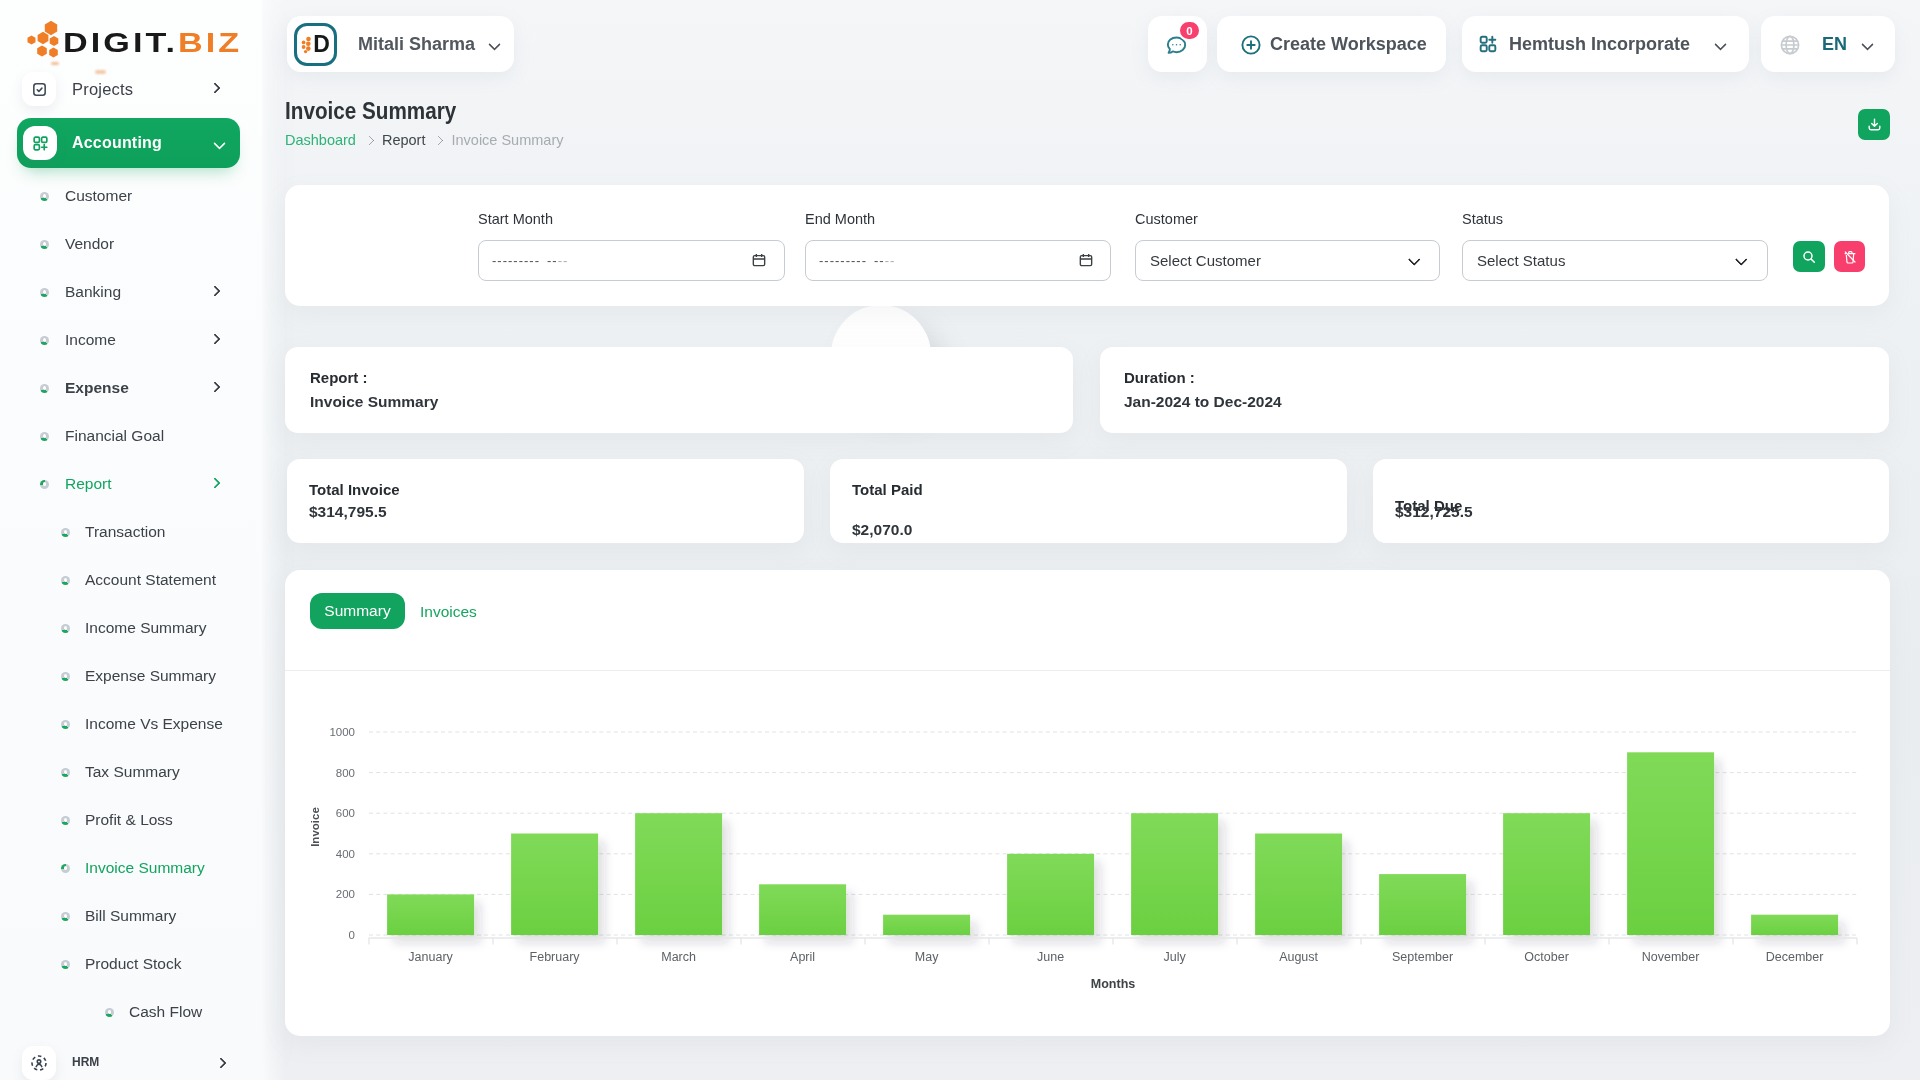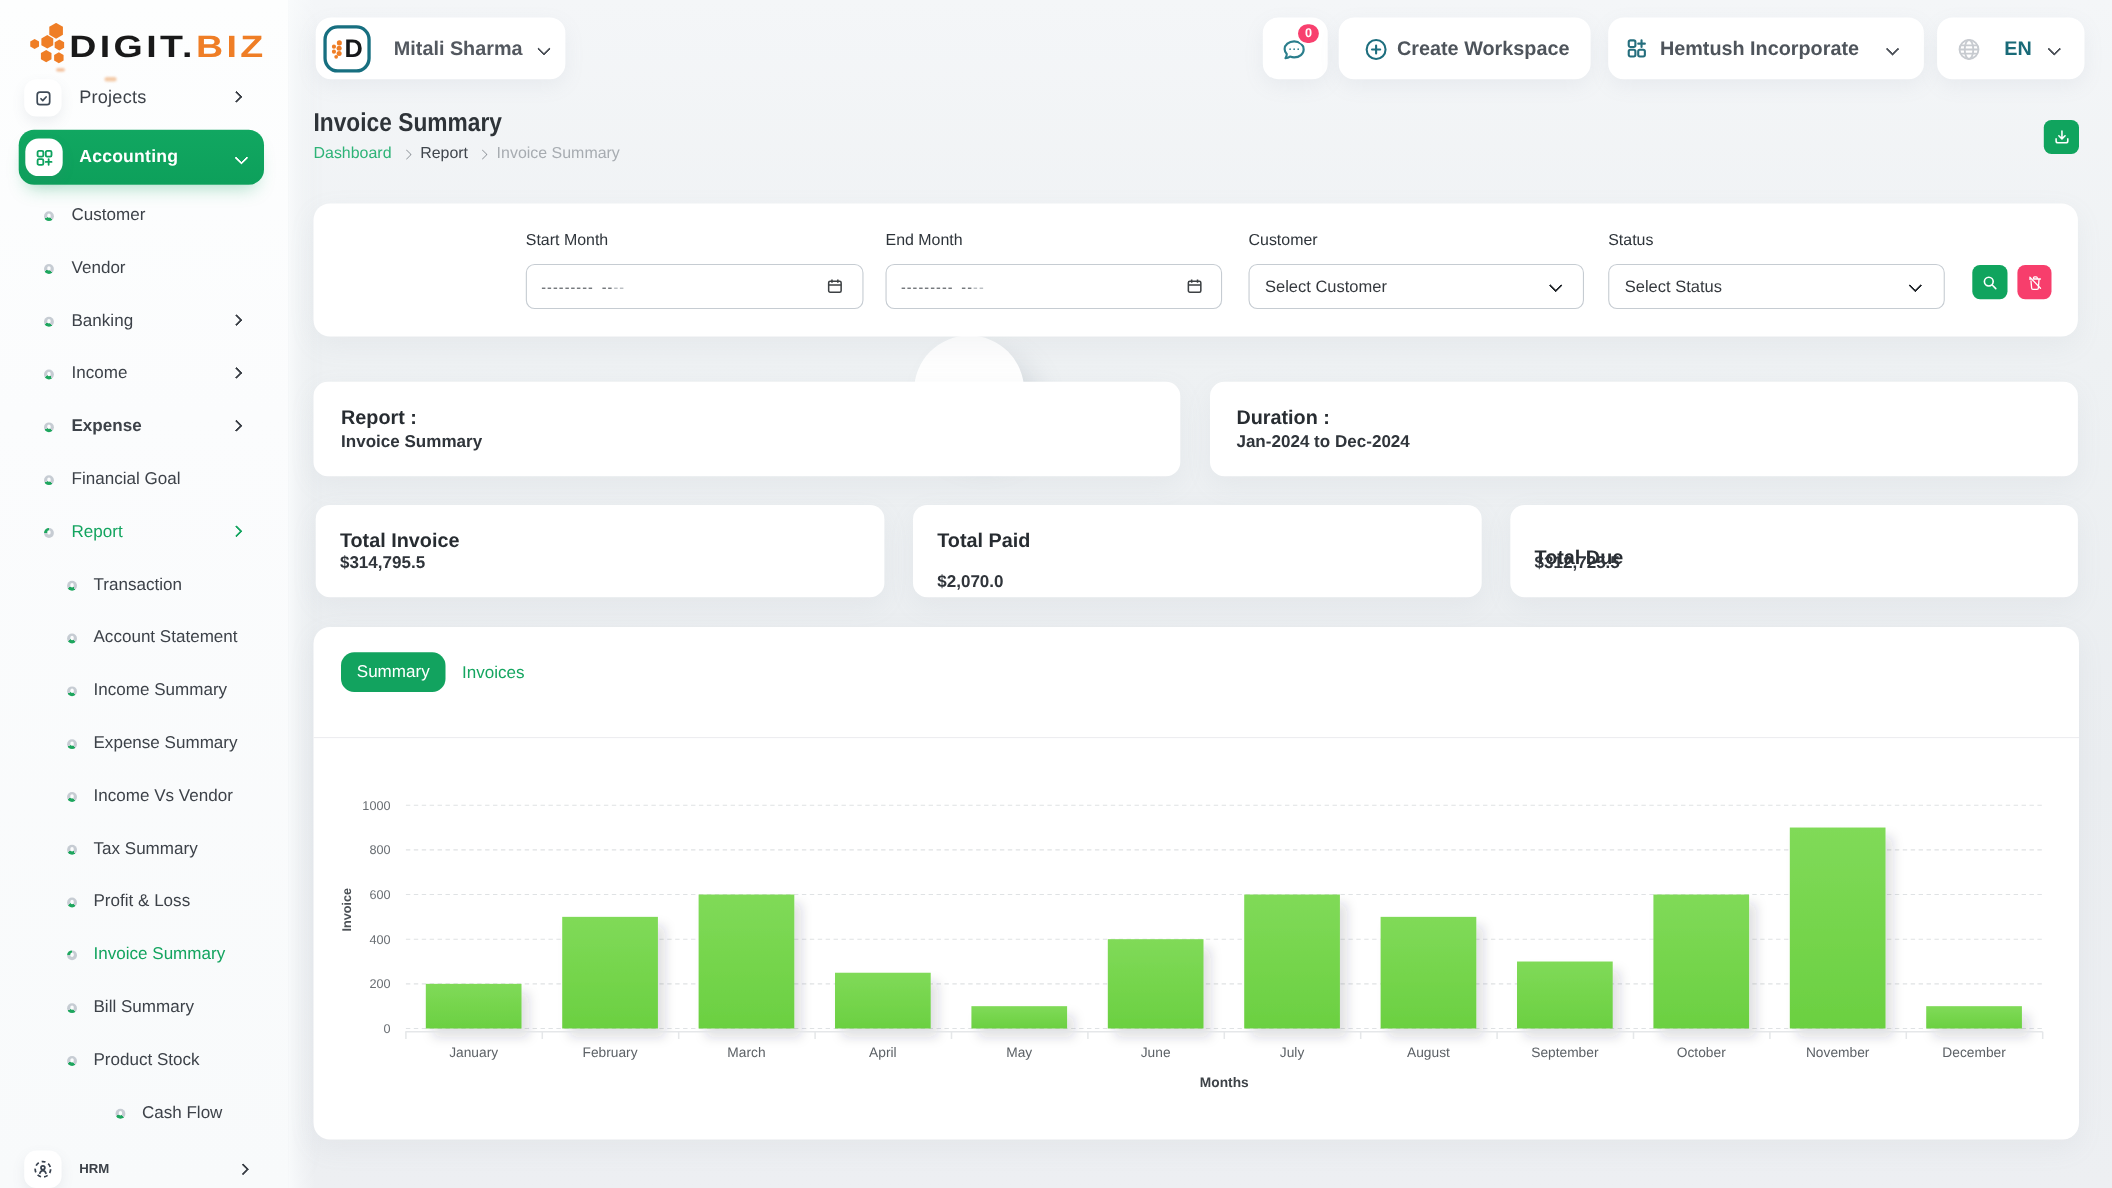--- a/index.html
+++ b/index.html
@@ -19,21 +19,21 @@
 .chev{position:absolute;width:8px;height:8px;border-right:2.2px solid #383d44;border-top:2.2px solid #383d44;transform:rotate(45deg);border-radius:1px;}
 .mi .chev{left:211px;top:50%;margin-top:-5px;}
 .mi.act .chev{border-color:#13a45f;}
 .ibox{position:absolute;width:34px;height:34px;background:#fff;border-radius:11px;box-shadow:0 5px 12px rgba(100,110,125,.10);display:flex;align-items:center;justify-content:center;}
 .hb{position:absolute;top:16px;height:56px;background:#fff;border-radius:14px;box-shadow:0 6px 18px rgba(140,150,165,.10);}
 .card{position:absolute;background:#fff;border-radius:13px;box-shadow:0 8px 24px rgba(145,155,170,.09);}
 .inp{position:absolute;height:41px;border:1px solid #c6ccd2;border-radius:8px;background:#fff;}
 .flab{position:absolute;font-size:14.5px;color:#2e343a;}
 .btn{position:absolute;border:none;border-radius:7px;display:flex;align-items:center;justify-content:center;}
 .dchev{position:absolute;width:8.5px;height:8.5px;border-right:2.4px solid #23272c;border-bottom:2.4px solid #23272c;transform:rotate(45deg);border-radius:1px;}
-.t1{font-size:18px;font-weight:700;color:#272c31;}
+.t1{font-size:15px;font-weight:700;color:#272c31;}
 .t2{font-size:15.5px;font-weight:700;color:#30353b;}
 </style>
 </head>
 <body>
 <div class="sb"></div>
 
 <svg class="abs" style="left:24px;top:21px" width="36" height="40" viewBox="0 0 36 40" fill="#ef7e26">
 <polygon points="27.0,-0.2 33.2,3.4 33.2,10.6 27.0,14.2 20.8,10.6 20.8,3.4"></polygon>
 <polygon points="7.5,14.4 11.5,16.7 11.5,21.3 7.5,23.6 3.5,21.3 3.5,16.7"></polygon>
 <polygon points="19.0,10.8 24.4,13.9 24.4,20.1 19.0,23.2 13.6,20.1 13.6,13.9"></polygon>
@@ -109,21 +109,21 @@
 <div class="mi sub" style="top:616px;">
     <span class="ring"></span>
     <span class="lb">Income Summary</span>
   </div>
 <div class="mi sub" style="top:664px;">
     <span class="ring"></span>
     <span class="lb">Expense Summary</span>
   </div>
 <div class="mi sub" style="top:712px;">
     <span class="ring"></span>
-    <span class="lb">Income Vs Vendor</span>
+    <span class="lb">Income Vs Expense</span>
   </div>
 <div class="mi sub" style="top:760px;">
     <span class="ring"></span>
     <span class="lb">Tax Summary</span>
   </div>
 <div class="mi sub" style="top:808px;">
     <span class="ring"></span>
     <span class="lb">Profit &amp; Loss</span>
   </div>
 <div class="mi sub act" style="top:856px;">

